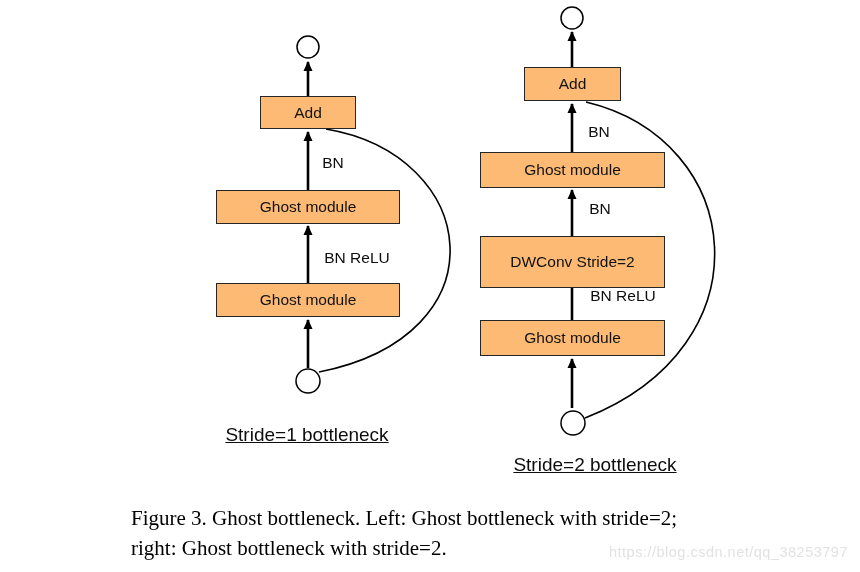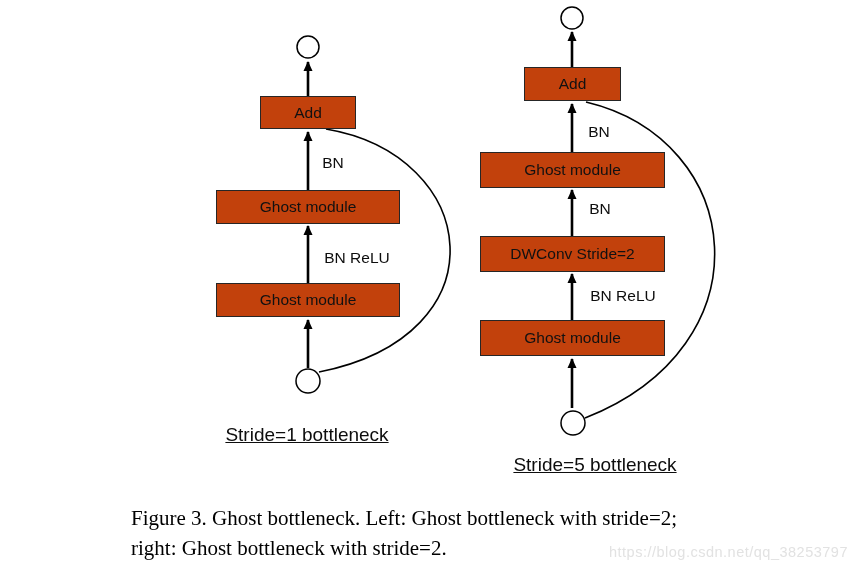--- a/index.html
+++ b/index.html
@@ -7,21 +7,21 @@
     position: relative;
     width: 860px;
     height: 572px;
     background: #ffffff;
     font-family: "Liberation Sans", sans-serif;
     overflow: hidden;
   }
   svg.wires { position: absolute; left: 0; top: 0; }
   .node {
     position: absolute;
-    background: #c2410c;
+    background: #fdba74;
     border: 1.5px solid #262626;
     box-sizing: border-box;
     display: flex;
     align-items: center;
     justify-content: center;
     font-size: 15.5px;
     color: #111111;
     white-space: nowrap;
   }
   .edge-label {
@@ -92,26 +92,26 @@
 
   <div class="node" style="left:260px; top:96px; width:96px; height:33px;">Add</div>
   <div class="node" style="left:216px; top:190px; width:184px; height:34px;">Ghost module</div>
   <div class="node" style="left:216px; top:283px; width:184px; height:34px;">Ghost module</div>
   <div class="edge-label" style="left:333px; top:154px;">BN</div>
   <div class="edge-label" style="left:357px; top:249px;">BN ReLU</div>
   <div class="diagram-caption" style="left:307px; top:424px;">Stride=1 bottleneck</div>
 
   <div class="node" style="left:524px; top:67px; width:97px; height:34px;">Add</div>
   <div class="node" style="left:480px; top:152px; width:185px; height:36px;">Ghost module</div>
-  <div class="node" style="left:480px; top:236px; width:185px; height:36px;">DWConv Stride=2</div>
+  <div class="node" style="left:480px; top:236px; width:185px; height:52px;">DWConv Stride=2</div>
   <div class="node" style="left:480px; top:320px; width:185px; height:36px;">Ghost module</div>
   <div class="edge-label" style="left:599px; top:123px;">BN</div>
   <div class="edge-label" style="left:600px; top:200px;">BN</div>
   <div class="edge-label" style="left:623px; top:287px;">BN ReLU</div>
-  <div class="diagram-caption" style="left:595px; top:454px;">Stride=5 bottleneck</div>
+  <div class="diagram-caption" style="left:595px; top:454px;">Stride=2 bottleneck</div>
 
   <div class="figure-caption">
     <div>Figure 3. Ghost bottleneck. Left: Ghost bottleneck with stride=2;</div>
     <div>right: Ghost bottleneck with stride=2.</div>
   </div>
 
   <div class="watermark">https://blog.csdn.net/qq_38253797</div>
 
 </div>
 

